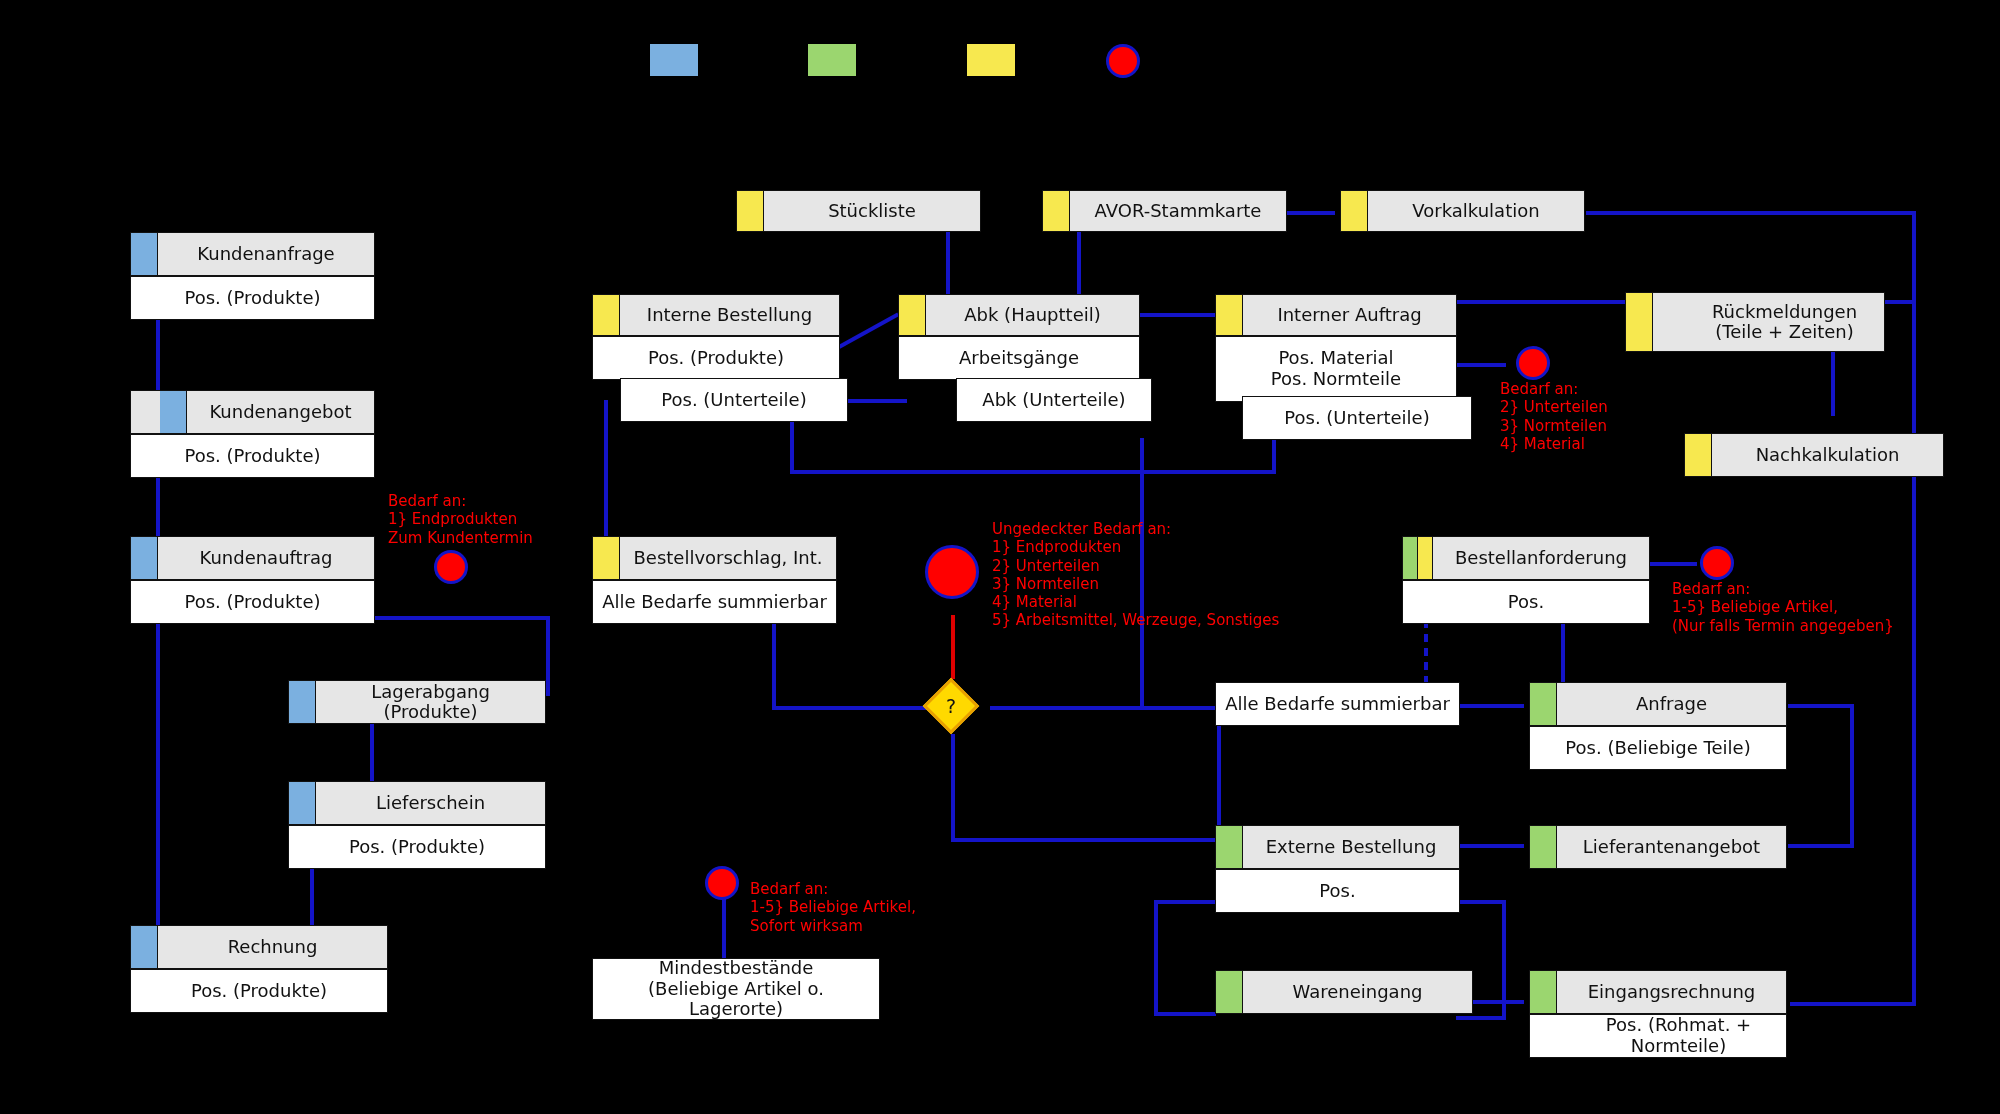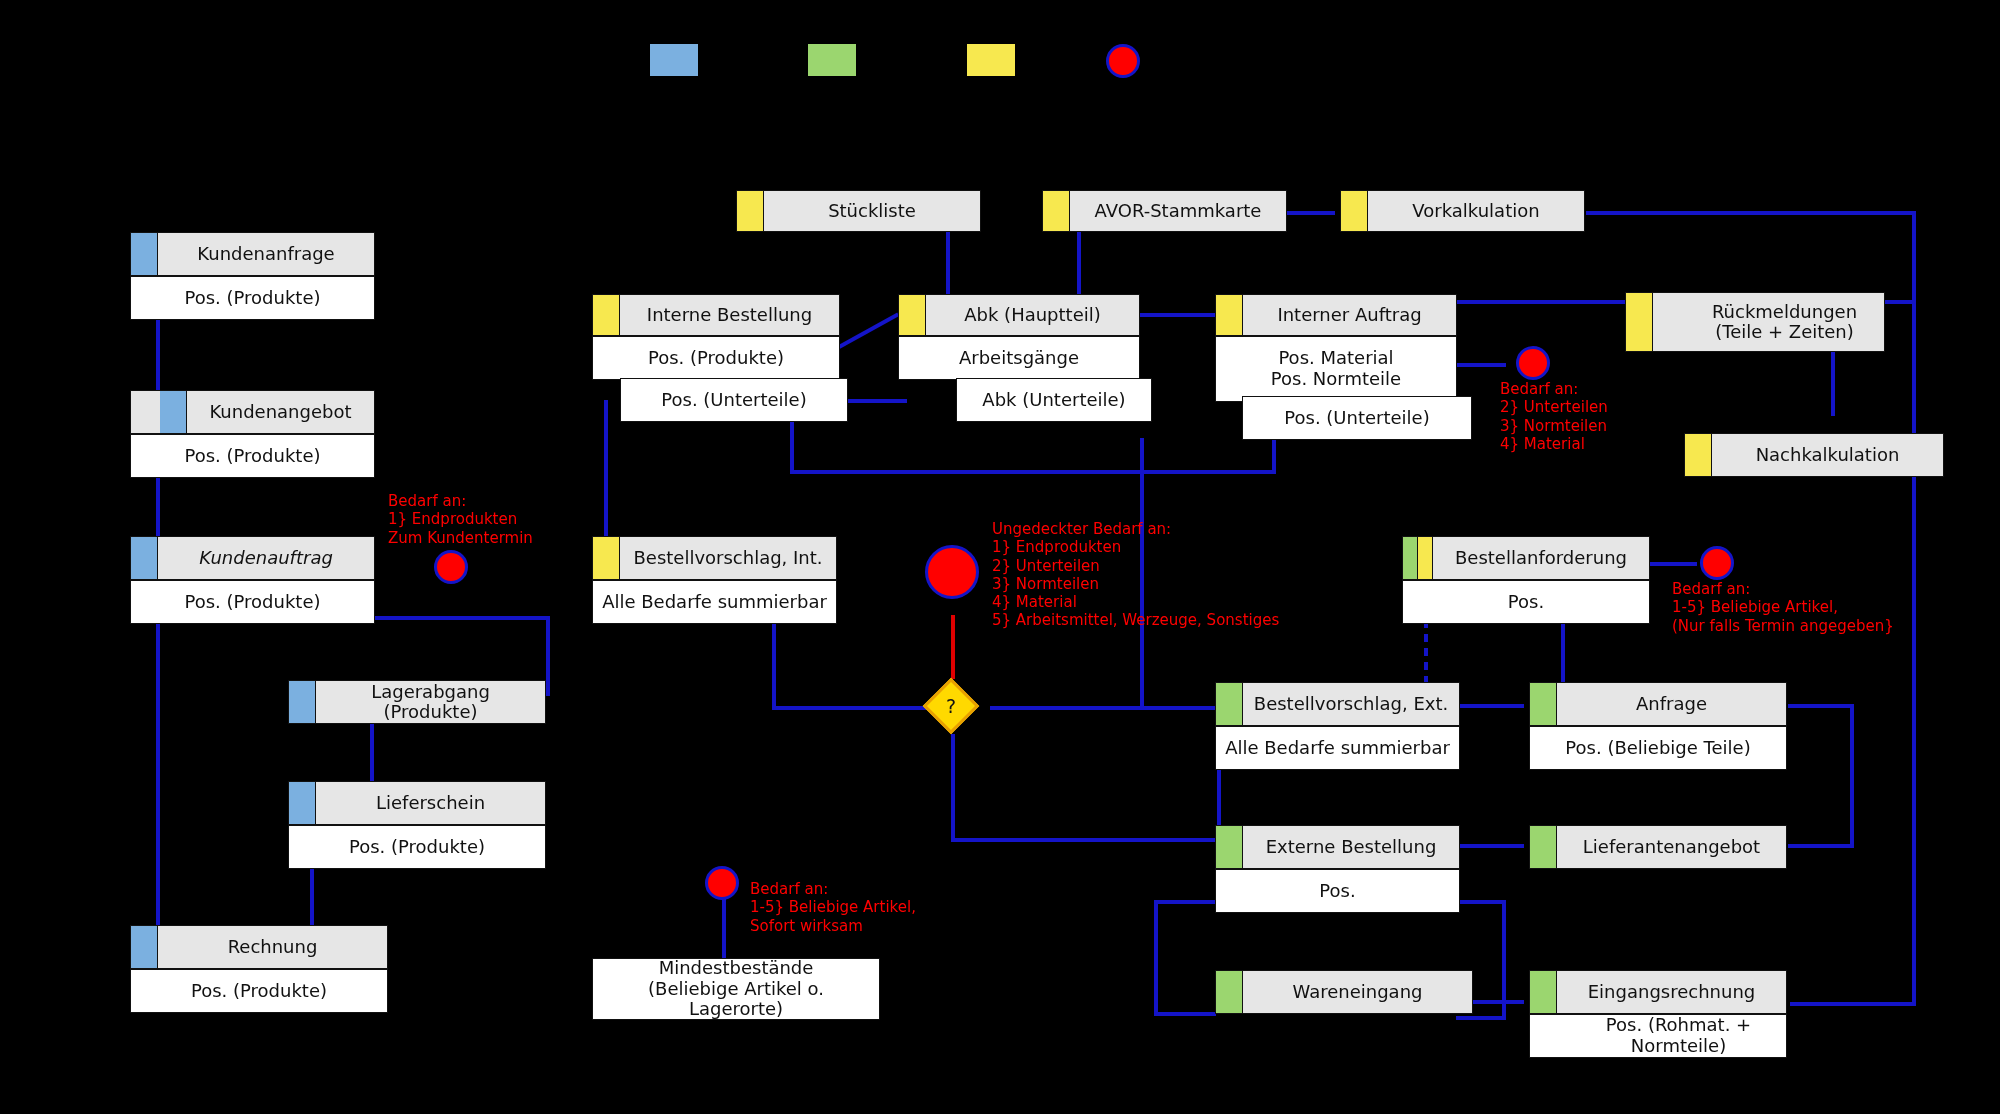--- a/index.html
+++ b/index.html
@@ -151,21 +151,21 @@
     <div class="hdr" style="height:42px;padding-left:29px;">
       <div class="stripe blue"></div>
       <div class="title" style="font-size:18px;">Kundenangebot</div>
     </div>
     <div class="row" style="height:44px;font-size:18px;">Pos. (Produkte)</div>
   </div>
 
   <div class="box" style="left:130px;top:536px;width:245px;">
     <div class="hdr" style="height:42px;">
       <div class="stripe blue"></div>
-      <div class="title" style="font-size:18px;font-style:italic;">Kundenauftrag</div>
+      <div class="title" style="font-size:18px;">Kundenauftrag</div>
     </div>
     <div class="row" style="height:44px;font-size:18px;">Pos. (Produkte)</div>
   </div>
 
   <div class="box" style="left:288px;top:680px;width:258px;">
     <div class="hdr" style="height:42px;">
       <div class="stripe blue"></div>
       <div class="title" style="font-size:18px;">Lagerabgang (Produkte)</div>
     </div>
   </div>
@@ -261,24 +261,20 @@
   <div class="box" style="left:1402px;top:536px;width:248px;">
     <div class="hdr" style="height:42px;">
       <div class="stripe green narrow"></div>
       <div class="stripe yellow narrow"></div>
       <div class="title" style="font-size:18px;">Bestellanforderung</div>
     </div>
     <div class="row" style="height:44px;font-size:18px;">Pos.</div>
   </div>
 
   <div class="box" style="left:1215px;top:682px;width:245px;">
-    <div class="hdr" style="height:42px;">
-      <div class="stripe green"></div>
-      <div class="title" style="font-size:18px;">Bestellvorschlag, Ext.</div>
-    </div>
     <div class="row" style="height:44px;font-size:18px;">Alle Bedarfe summierbar</div>
   </div>
 
   <div class="box" style="left:1529px;top:682px;width:258px;">
     <div class="hdr" style="height:42px;">
       <div class="stripe green"></div>
       <div class="title" style="font-size:18px;">Anfrage</div>
     </div>
     <div class="row" style="height:44px;font-size:18px;">Pos. (Beliebige Teile)</div>
   </div>

